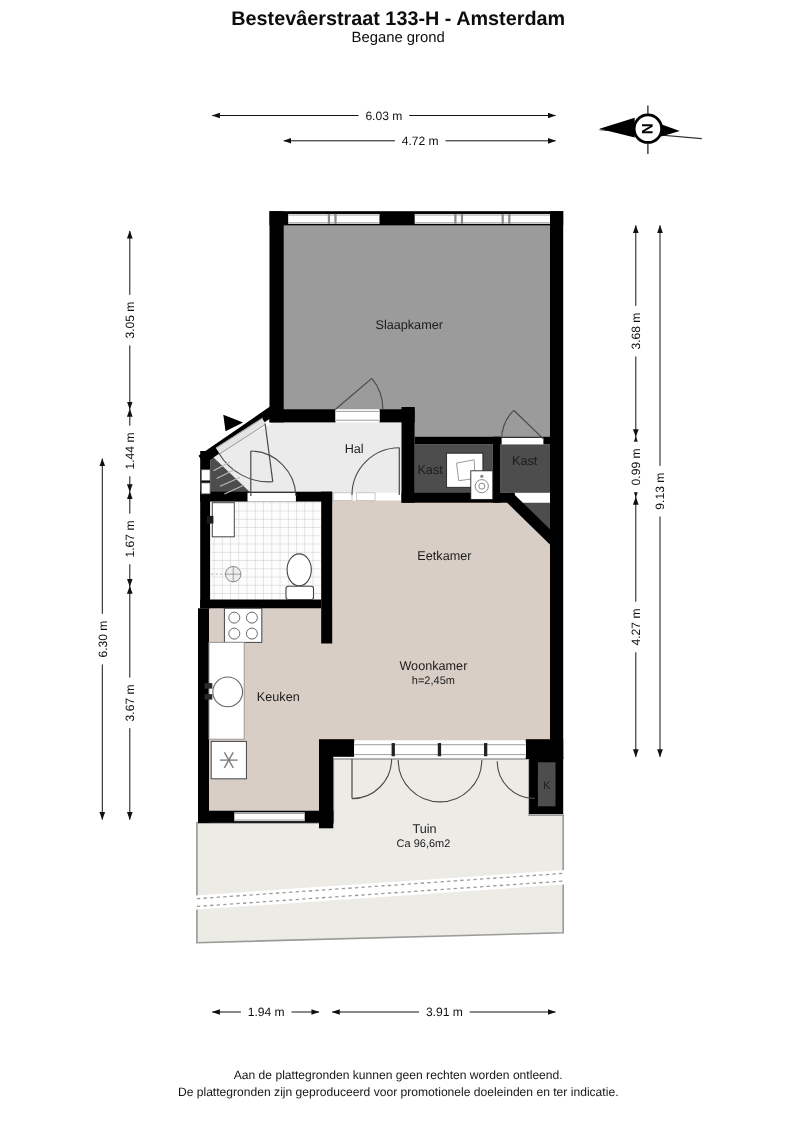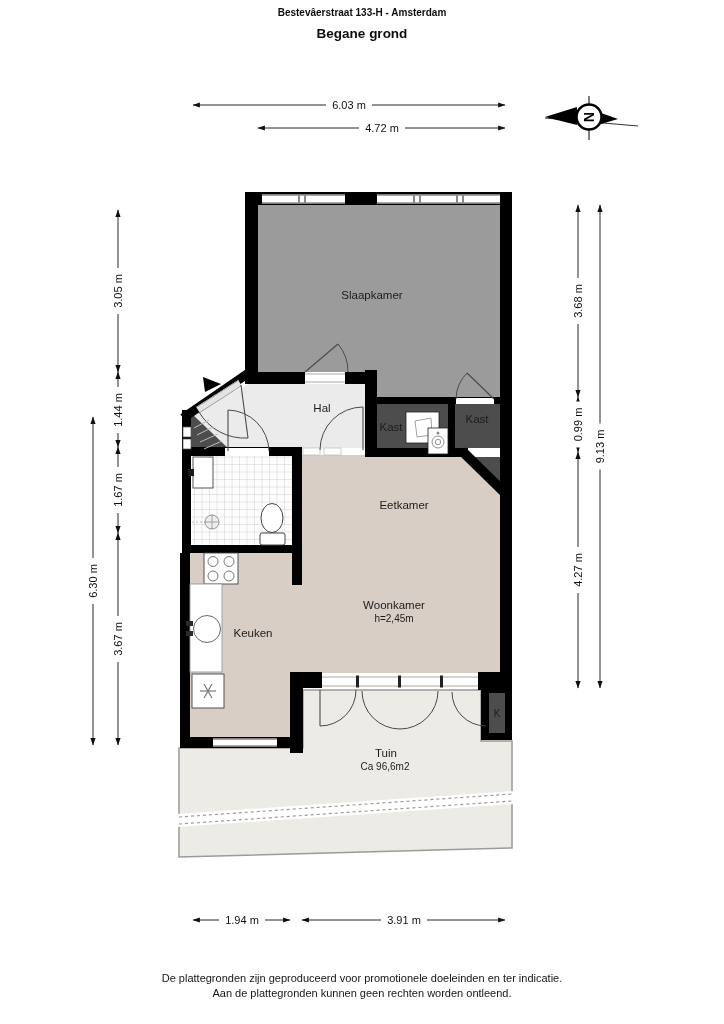--- a/index.html
+++ b/index.html
@@ -1,21 +1,21 @@
 <!DOCTYPE html>
 <html><head>
 <meta charset="utf-8">
 <style>
   html,body{margin:0;padding:0;background:#fff;}
   .page{position:relative;width:724px;height:1024px;background:#ffffff;overflow:hidden;
         font-family:"Liberation Sans",sans-serif;}
   .title{position:absolute;top:7px;left:0;width:100%;text-align:center;
-         font-size:10px;font-weight:bold;color:#0d0d0d;}
+         font-size:18px;font-weight:bold;color:#0d0d0d;}
   .subtitle{position:absolute;top:26px;left:0;width:100%;text-align:center;
-         font-size:13.5px;font-weight:bold;color:#0d0d0d;}
+         font-size:13.5px;font-weight:normal;color:#0d0d0d;}
   .footer{position:absolute;top:971px;left:0;width:100%;text-align:center;
          font-size:11px;color:#161616;line-height:14.5px;}
   svg text{font-family:"Liberation Sans",sans-serif;}
   .roomlbl{font-size:11.5px;fill:#1c1c1c;}
   .sublbl{font-size:10px;fill:#1c1c1c;}
   .dimlbl{font-size:11px;fill:#101010;}
   .dim{stroke:#101010;stroke-width:0.9;}
   .arc{fill:none;stroke:#4a4a4a;stroke-width:1;}
   .leaf{stroke:#4a4a4a;stroke-width:1.1;}
   .winline{stroke:#9e9e9e;stroke-width:0.9;}
@@ -260,17 +260,17 @@
       <line x1="545" y1="118" x2="638" y2="126" stroke="#333" stroke-width="1"></line>
       <polygon points="545,117 577,107 577,125" fill="#000000"></polygon>
       <polygon points="601,113 618,119 601,124" fill="#000000"></polygon>
       <line x1="589" y1="96" x2="589" y2="140" stroke="#000" stroke-width="1"></line>
       <circle cx="589" cy="117" r="12.5" fill="#ffffff" stroke="#000" stroke-width="2.5"></circle>
       <text x="589" y="122" text-anchor="middle" font-size="14" font-weight="bold" fill="#000" transform="rotate(90 589 117)">N</text>
     </g>
   </svg>
 
   <div class="footer">
+    <div>Aan de plattegronden kunnen geen rechten worden ontleend.</div>
     <div>De plattegronden zijn geproduceerd voor promotionele doeleinden en ter indicatie.</div>
-    <div>Aan de plattegronden kunnen geen rechten worden ontleend.</div>
   </div>
 
 </div>
 
 </body></html>

